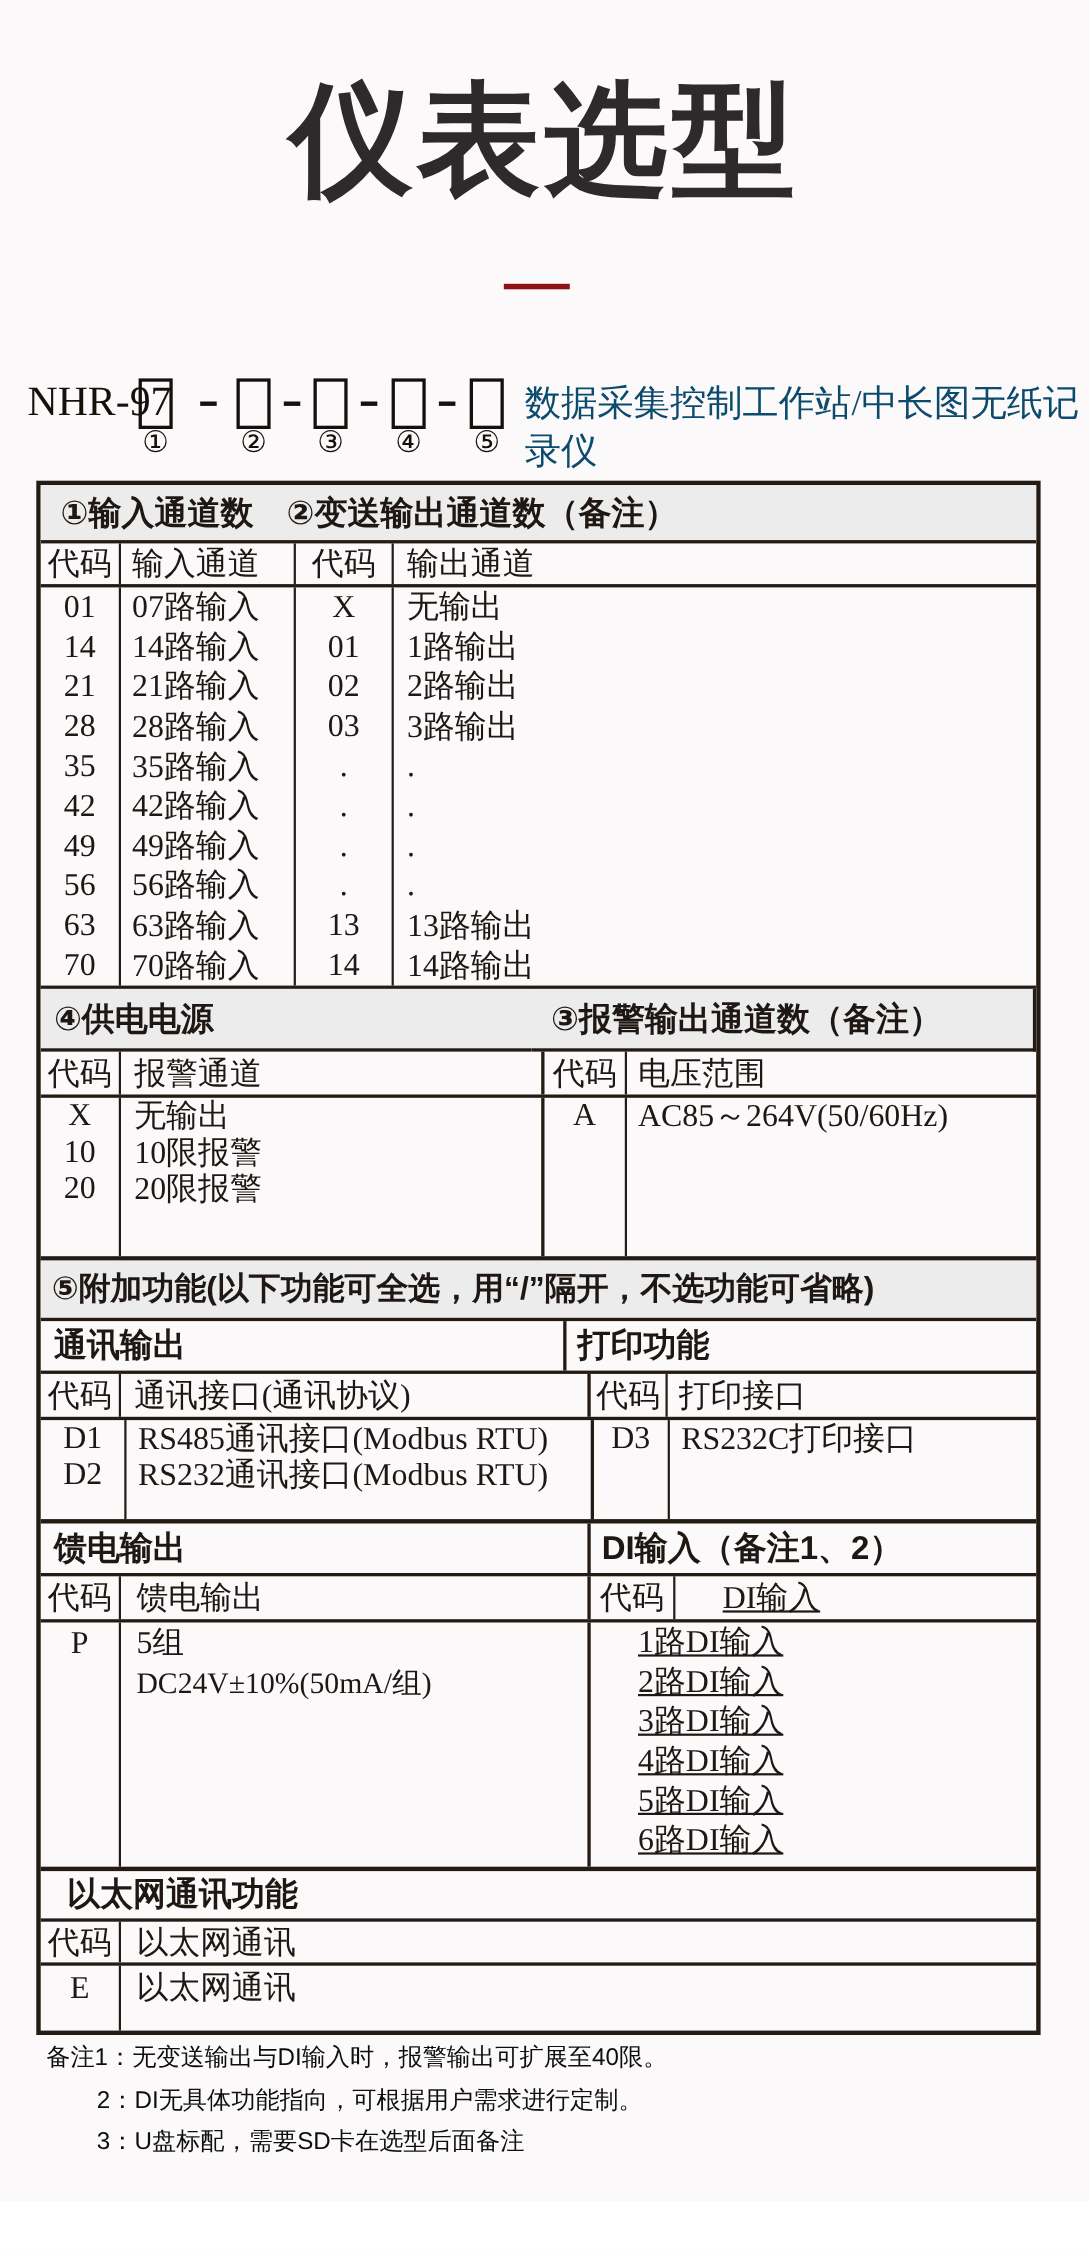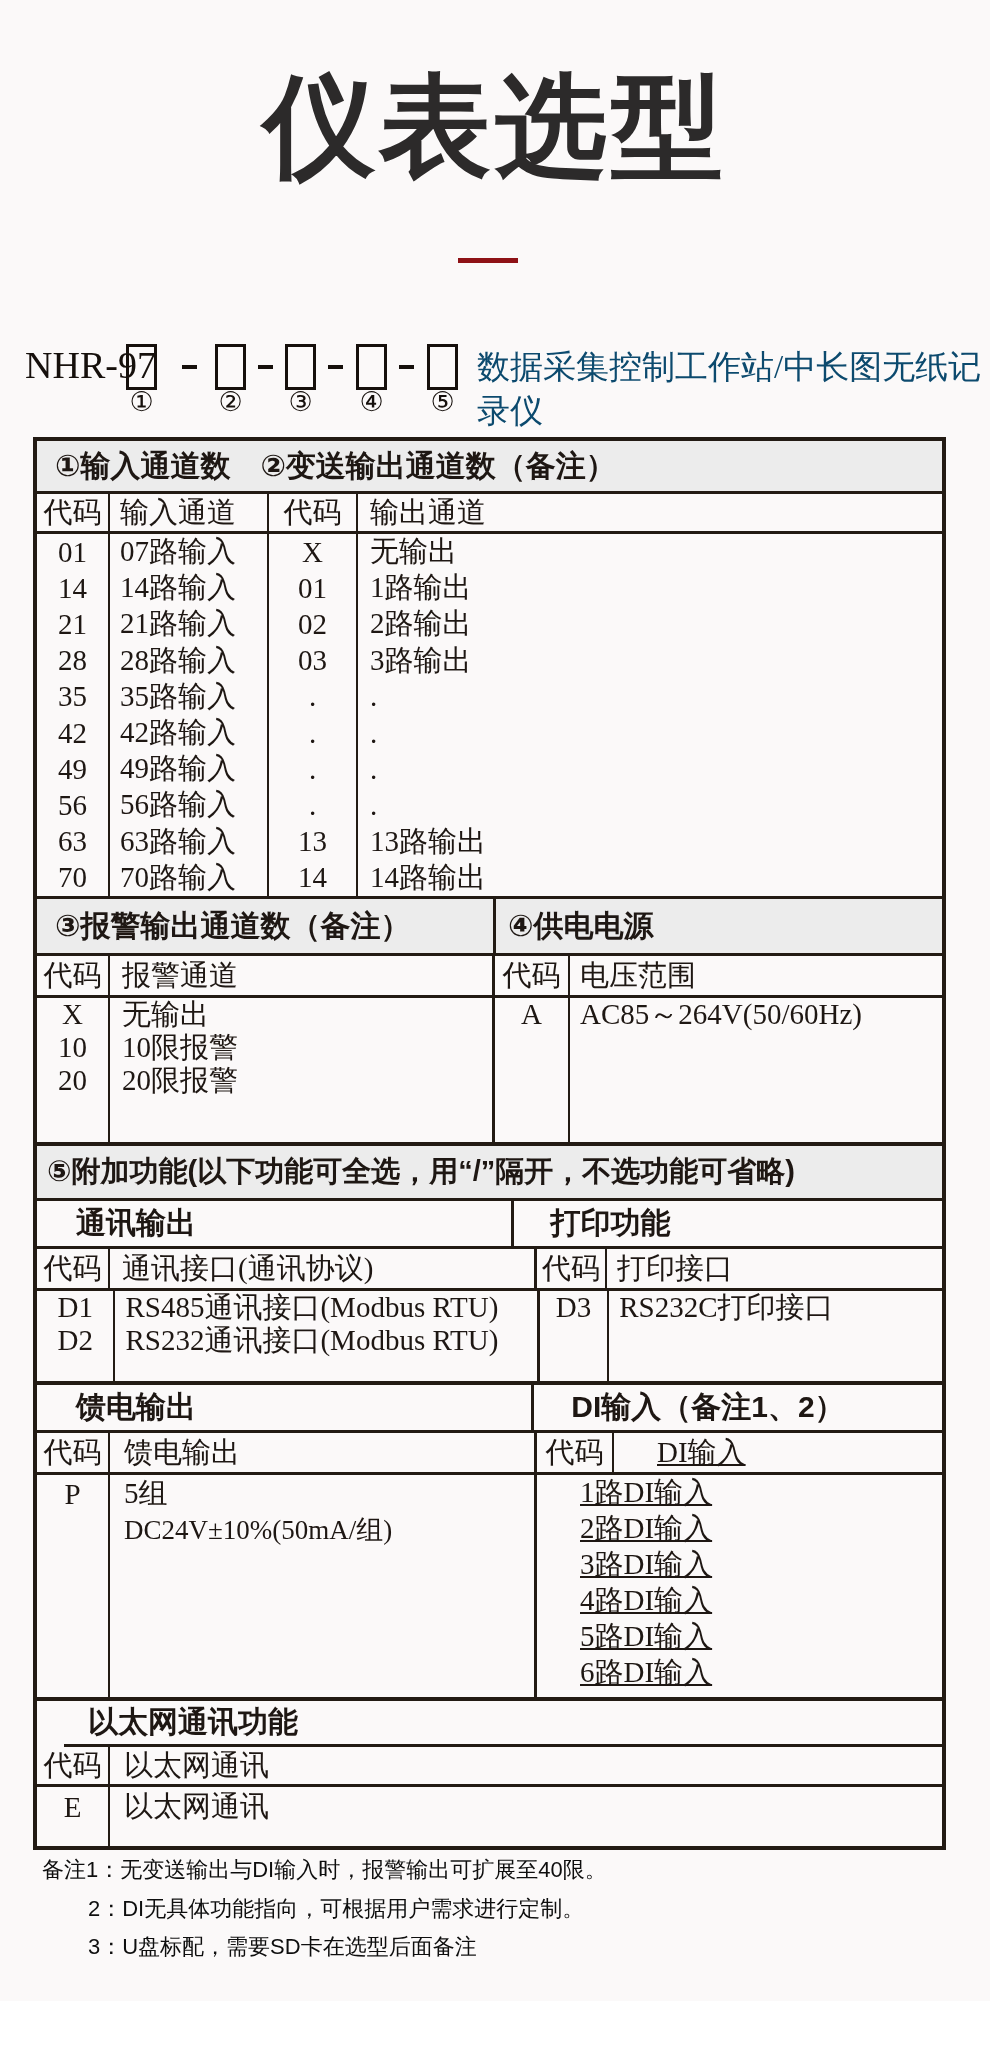--- a/index.html
+++ b/index.html
@@ -32,21 +32,21 @@
   .row{display:flex;width:100%;}
   .gray{background:var(--gray);border-bottom:3px solid var(--b);
         font-weight:bold;font-size:30px;display:flex;align-items:center;}
   .bb2{border-bottom:3px solid var(--b);}
   .bb4{border-bottom:4px solid var(--b);}
   .br2{border-right:2px solid var(--b);}
   .br3{border-right:3px solid var(--b);}
   .cell{font-size:29px;display:flex;align-items:center;}
   .cen{justify-content:center;text-align:center;}
   .ser{font-family:"Liberation Serif","DejaVu Serif",serif;text-align:right;}
-  .boldt{font-weight:bold;font-size:30px;margin-left:27px;}
+  .boldt{font-weight:bold;font-size:30px;}
   .col .ln{font-family:"Liberation Serif","DejaVu Serif",serif;font-size:29px;
            display:flex;align-items:center;}
   .pl10{padding-left:10px;} .pl12{padding-left:12px;} .pl14{padding-left:14px;}
   .pl18{padding-left:18px;} .pl26{padding-left:43px;text-decoration:underline;}
 
   
   .note{font-size:22px;color:#0e0e0e;line-height:28px;}
   .bottom-strip{left:0;top:2001px;width:990px;height:47px;background:#ffffff;}
 </style>
 </head>
@@ -132,22 +132,22 @@
         <div class="ln pl12" style="height:36.2px">.</div>
         <div class="ln pl12" style="height:36.2px">.</div>
         <div class="ln pl12" style="height:36.2px">.</div>
         <div class="ln pl12" style="height:36.2px">.</div>
         <div class="ln pl12" style="height:36.2px">13路输出</div>
         <div class="ln pl12" style="height:36.2px">14路输出</div>
       </div>
     </div>
 
     <div class="row" style="height:57px">
+      <div class="gray pl12" style="width:446px;height:100%;">④供电电源</div>
       <div class="gray pl18 br3" style="width:459px;height:100%;">③报警输出通道数（备注）</div>
-      <div class="gray pl12" style="width:446px;height:100%;">④供电电源</div>
     </div>
 
     <div class="row bb2" style="height:42px">
       <div class="cell ser cen br2" style="width:73px">代码</div>
       <div class="cell ser pl12 br3" style="width:385px">报警通道</div>
       <div class="cell ser cen br2" style="width:75px">代码</div>
       <div class="cell ser pl10" style="width:372px">电压范围</div>
     </div>
 
     <div class="row bb4" style="height:148px">

